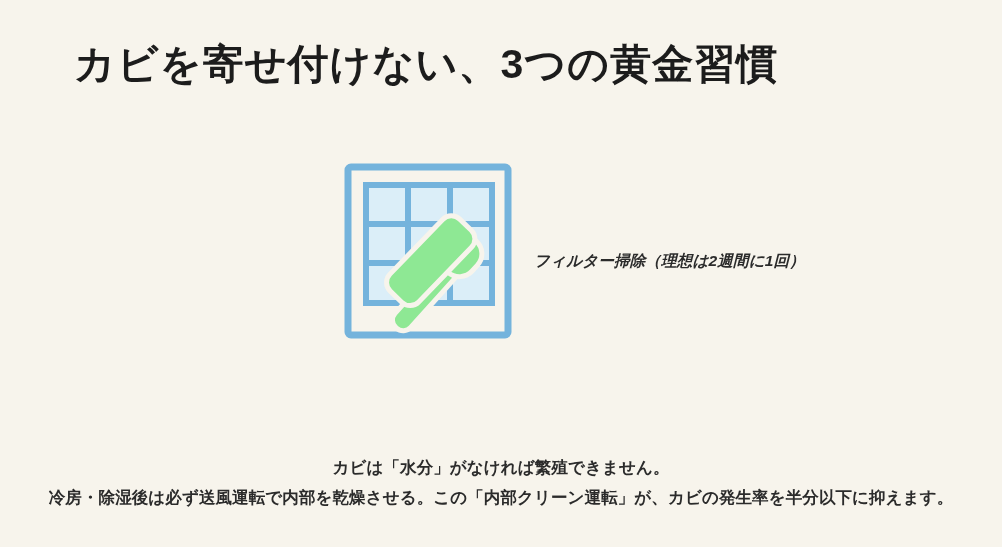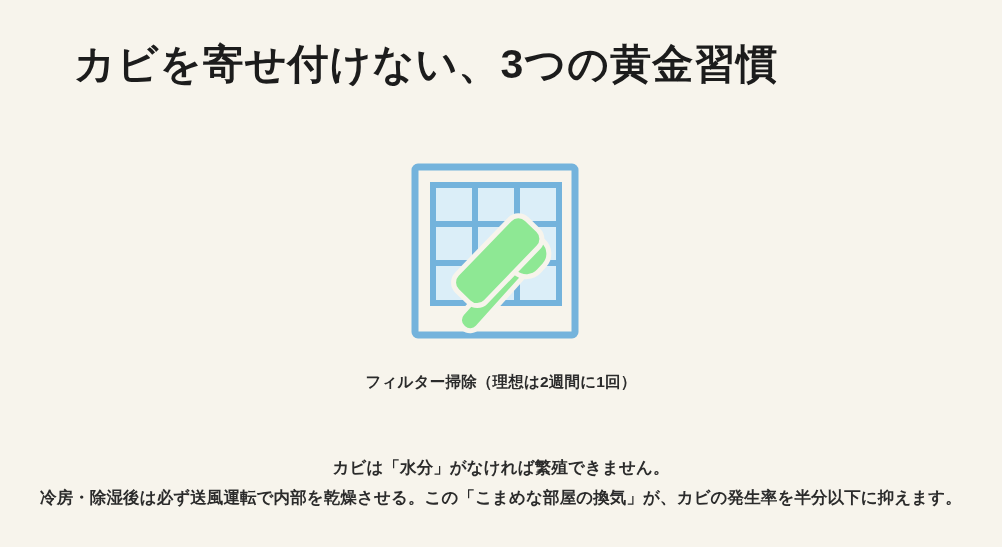--- a/index.html
+++ b/index.html
@@ -39,22 +39,22 @@
     left: 0;
     width: 1002px;
     display: flex;
     flex-direction: row;
     justify-content: space-around;
     align-items: flex-start;
   }
   .card {
     width: 334px;
     display: flex;
-    flex-direction: column;
     align-items: center;
+    font-style: italic;
   }
   .icon-wrap {
     width: 210px;
     height: 200px;
     display: flex;
     align-items: center;
     justify-content: center;
   }
   .caption {
     margin-top: 22px;
@@ -114,16 +114,16 @@
       </div>
       <div class="caption">フィルター掃除（理想は2週間に1回）</div>
     </div>
 
 
 
   </div>
 
   <div class="footer">
     <div class="footer-line">カビは「水分」がなければ繁殖できません。</div>
-    <div class="footer-line">冷房・除湿後は必ず送風運転で内部を乾燥させる。この「こまめな部屋の換気」が、カビの発生率を半分以下に抑えます。</div>
+    <div class="footer-line">冷房・除湿後は必ず送風運転で内部を乾燥させる。この「内部クリーン運転」が、カビの発生率を半分以下に抑えます。</div>
   </div>
 
 </div>
 
 </body></html>

